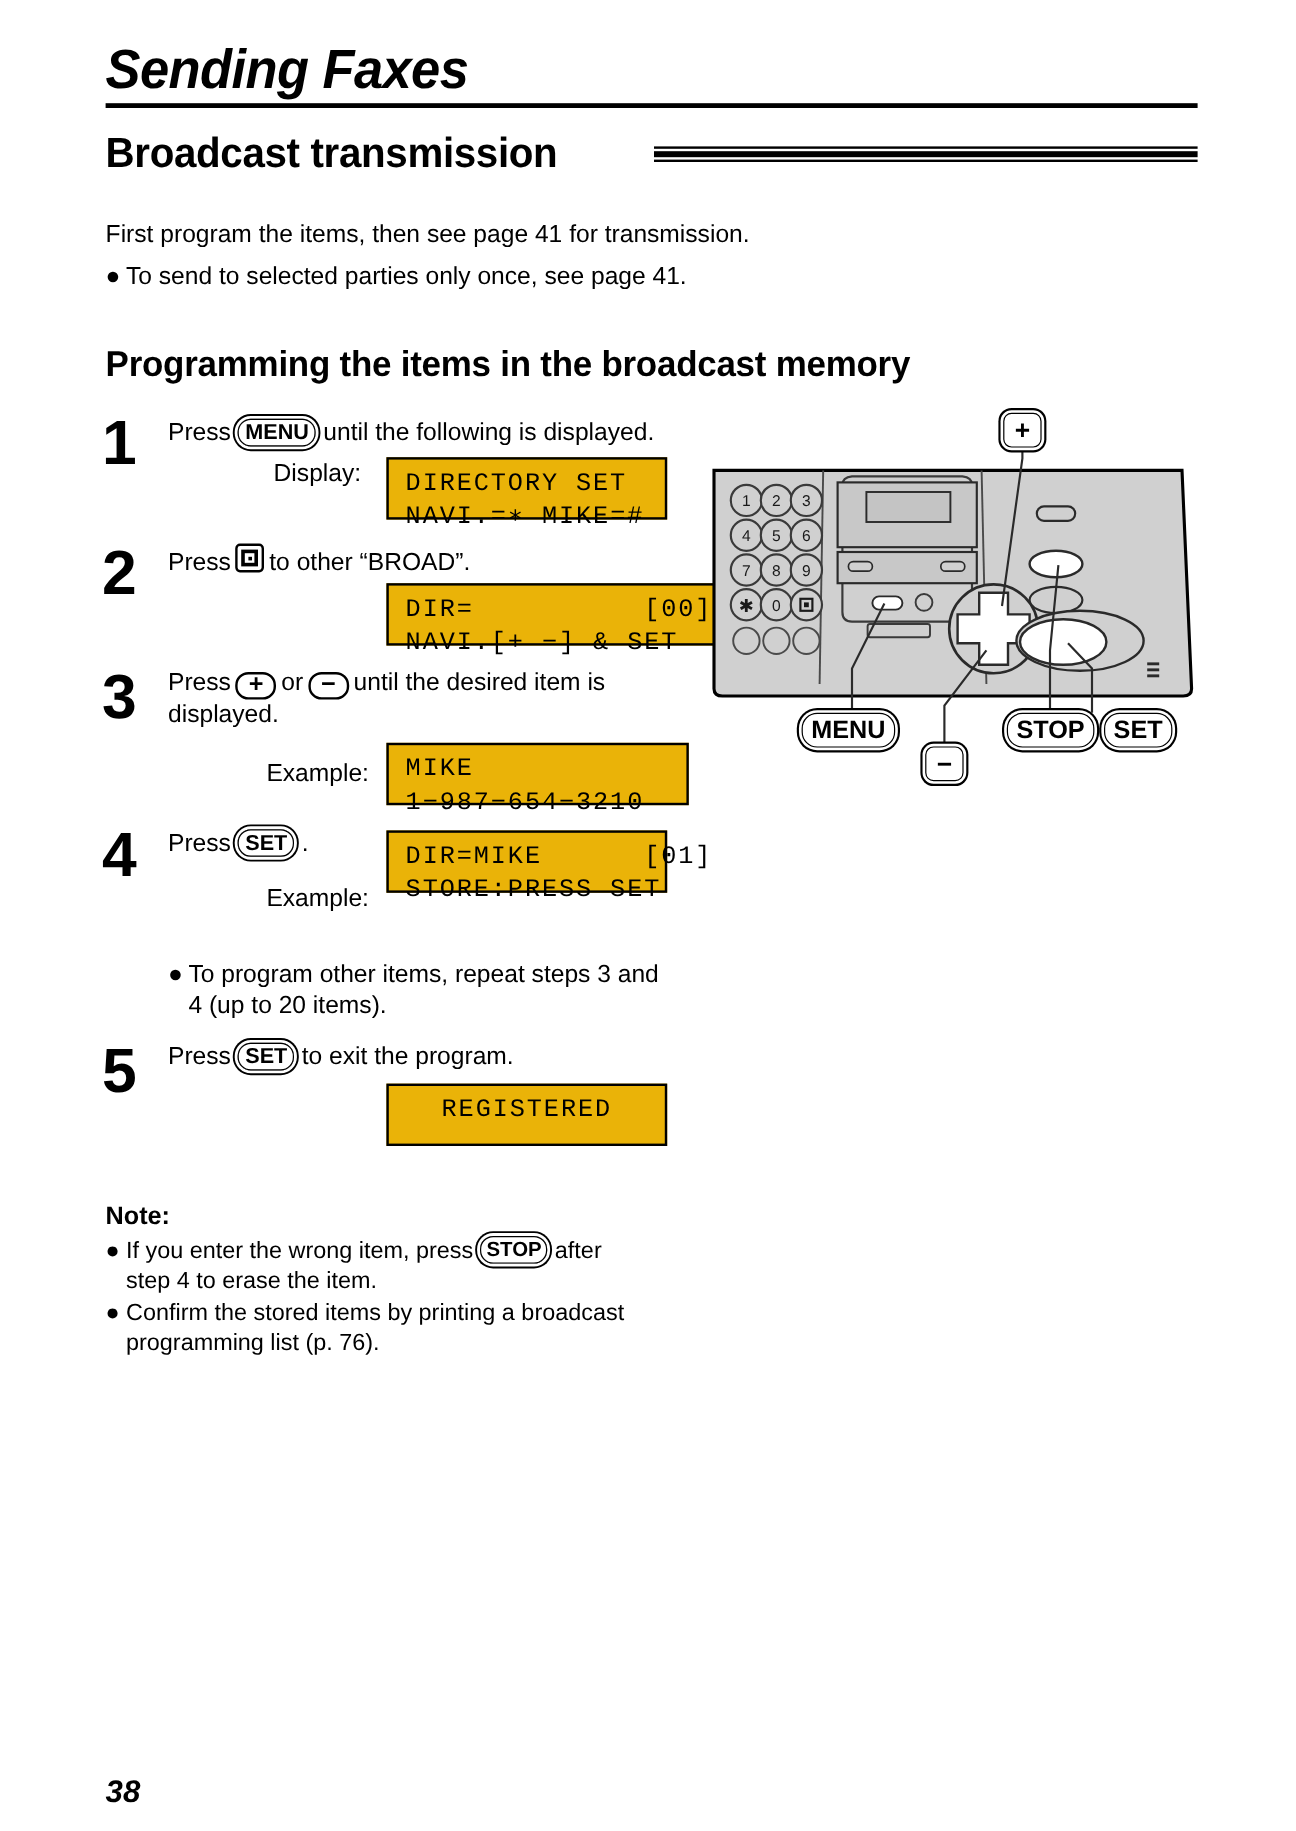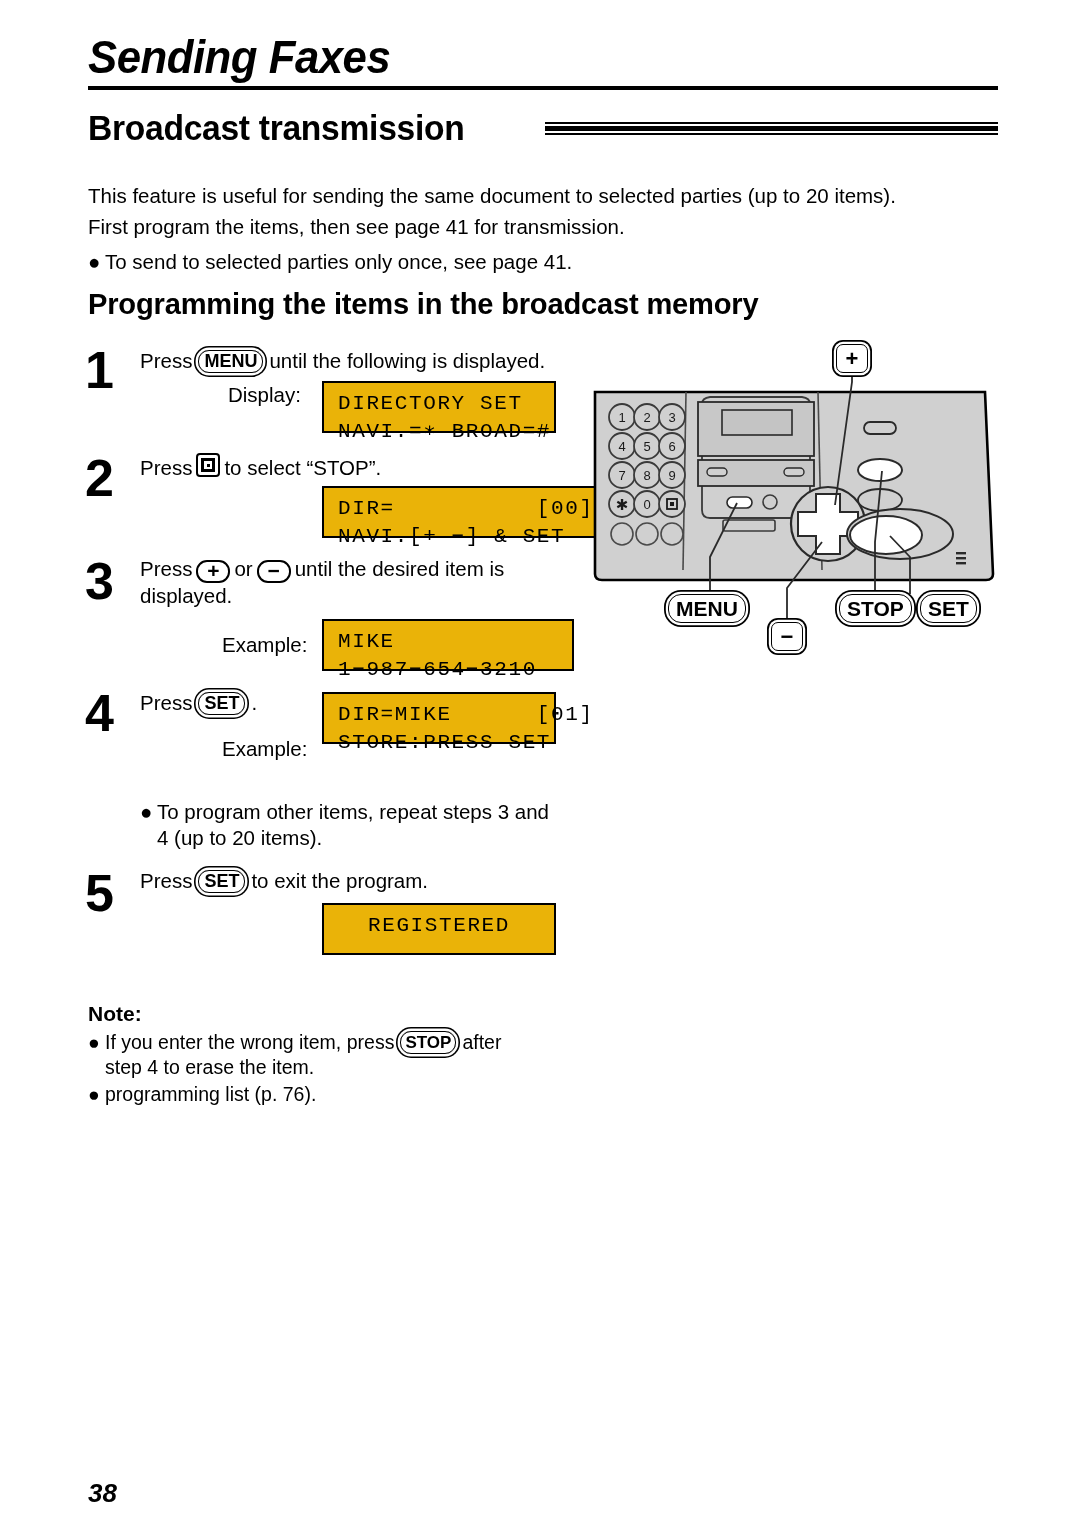--- a/index.html
+++ b/index.html
@@ -291,43 +291,42 @@
   <div class="chapter-rule"></div>
 
   <div class="section-heading">Broadcast transmission</div>
   <div class="section-rule">
     <i class="t"></i>
       <i class="m"></i>
       <i class="b"></i>
   </div>
 
   <div class="intro">
-    <div>This feature is useful for sending the same document to selected parties (up to 20 items).</div>
     <div>First program the items, then see page 41 for transmission.</div>
     <div class="bullet-line">
       <span class="dot">●</span>
       <span>To send to selected parties only once, see page 41.</span>
     </div>
   </div>
 
   <div class="sub-heading">Programming the items in the broadcast memory</div>
 
   <div class="step-num" style="left:85px; top:332px;">1</div>
   <div class="step-text" style="left:140px; top:336px; width:430px;">
     <span>Press</span><span class="keypill">MENU</span><span>until the following is displayed.</span>
   </div>
   <div class="lcd-label" style="left:228px; top:370px;">Display:</div>
   <div class="lcdbox" style="left:322px; top:369px; width:234px; height:52px;">
     <div class="lcdline">DIRECTORY SET</div>
-    <div class="lcdline">NAVI.=∗ BROAD=#</div>
+    <div class="lcdline">NAVI.=∗ MIKE=#</div>
   </div>
 
   <div class="step-num" style="left:85px; top:440px;">2</div>
   <div class="step-text" style="left:140px; top:441px; width:430px;">
-    <span>Press</span><span class="keysq"><span class="hashglyph"></span></span><span>to select “STOP”.</span>
+    <span>Press</span><span class="keysq"><span class="hashglyph"></span></span><span>to other “BROAD”.</span>
   </div>
   <div class="lcdbox" style="left:322px; top:474px; width:278px; height:52px;">
     <div class="lcdline">DIR=          [00]</div>
     <div class="lcdline">NAVI.[+ −] &amp; SET</div>
   </div>
 
   <div class="step-num" style="left:85px; top:543px;">3</div>
   <div class="step-text" style="left:140px; top:544px; width:440px;">
     <span>Press</span><span class="keyround">+</span><span>or</span><span class="keyround">−</span><span>until the desired item is</span>
     <div>displayed.</div>
@@ -365,20 +364,21 @@
 
   <div class="note-title">Note:</div>
   <div class="note-list">
     <div class="nitem">
       <span class="dot">●</span>
       <span>If you enter the wrong item, press</span><span class="keypill small-pill">STOP</span><span>after</span>
       <div>step 4 to erase the item.</div>
     </div>
     <div class="nitem">
       <span class="dot">●</span>
+      <div>Confirm the stored items by printing a broadcast</div>
       <div>programming list (p. 76).</div>
     </div>
   </div>
 
   <div class="page-number">38</div>
 
   <div class="fax-illustration">
     <svg width="410" height="320" viewBox="0 0 410 320" xmlns="http://www.w3.org/2000/svg">
 
       <path d="M5 50 L395 50 L403 232 Q403 238 396 238 L12 238 Q5 238 5 232 Z" fill="#d0d0d0" stroke="#000" stroke-width="2.6"></path>

